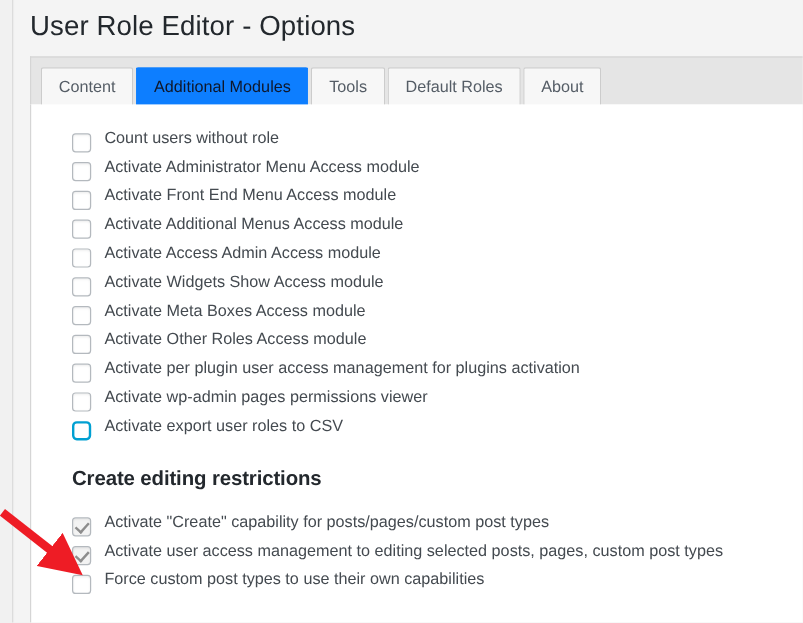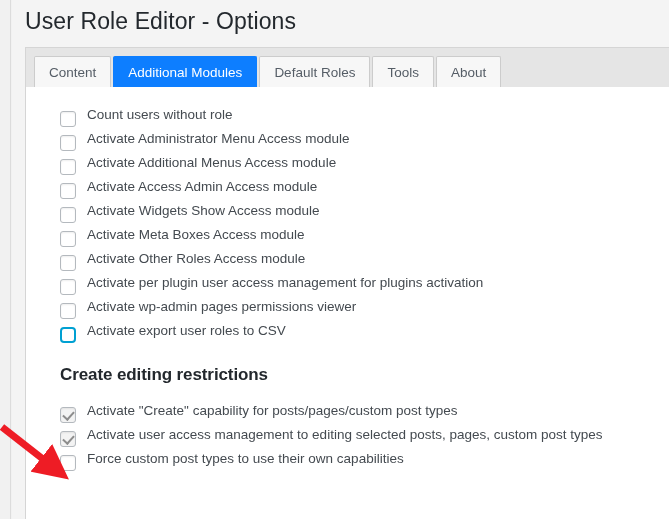--- a/index.html
+++ b/index.html
@@ -80,21 +80,21 @@
     border-bottom: none;
     box-sizing: border-box;
     white-space: nowrap;
     margin-right: 2px;
     border-radius: 2px 2px 0 0;
     cursor: pointer;
   }
   .tab.active {
     background: #0d7eff;
     border-color: #0d7eff;
-    color: #ffffff;
+    color: #0f172a;
   }
   
   .panel {
     position: absolute;
     left: 13px;
     top: 87px;
     width: 644px;
     height: 432px;
     background: #ffffff;
     border-left: 1px solid #d5d5d5;
@@ -177,38 +177,42 @@
   <div class="left-gutter"></div>
 
   <div class="page">
 
     <div class="page-title">User Role Editor - Options</div>
 
     <div class="tab-strip">
       <div class="tab-list" id="tab-list">
           <div class="tab">Content</div>
           <div class="tab active">Additional Modules</div>
+          <div class="tab">Tools</div>
           <div class="tab">Default Roles</div>
-          <div class="tab">Tools</div>
           <div class="tab">About</div>
         </div>
     </div>
 
     <div class="panel">
 
       <div class="options">
 
         <div id="module-options">
             <div class="opt-row">
               <span class="cb"></span>
               <span class="opt-label">Count users without role</span>
             </div>
             <div class="opt-row">
               <span class="cb"></span>
               <span class="opt-label">Activate Administrator Menu Access module</span>
+            </div>
+            <div class="opt-row">
+              <span class="cb"></span>
+              <span class="opt-label">Activate Front End Menu Access module</span>
             </div>
             <div class="opt-row">
               <span class="cb"></span>
               <span class="opt-label">Activate Additional Menus Access module</span>
             </div>
             <div class="opt-row">
               <span class="cb"></span>
               <span class="opt-label">Activate Access Admin Access module</span>
             </div>
             <div class="opt-row">

